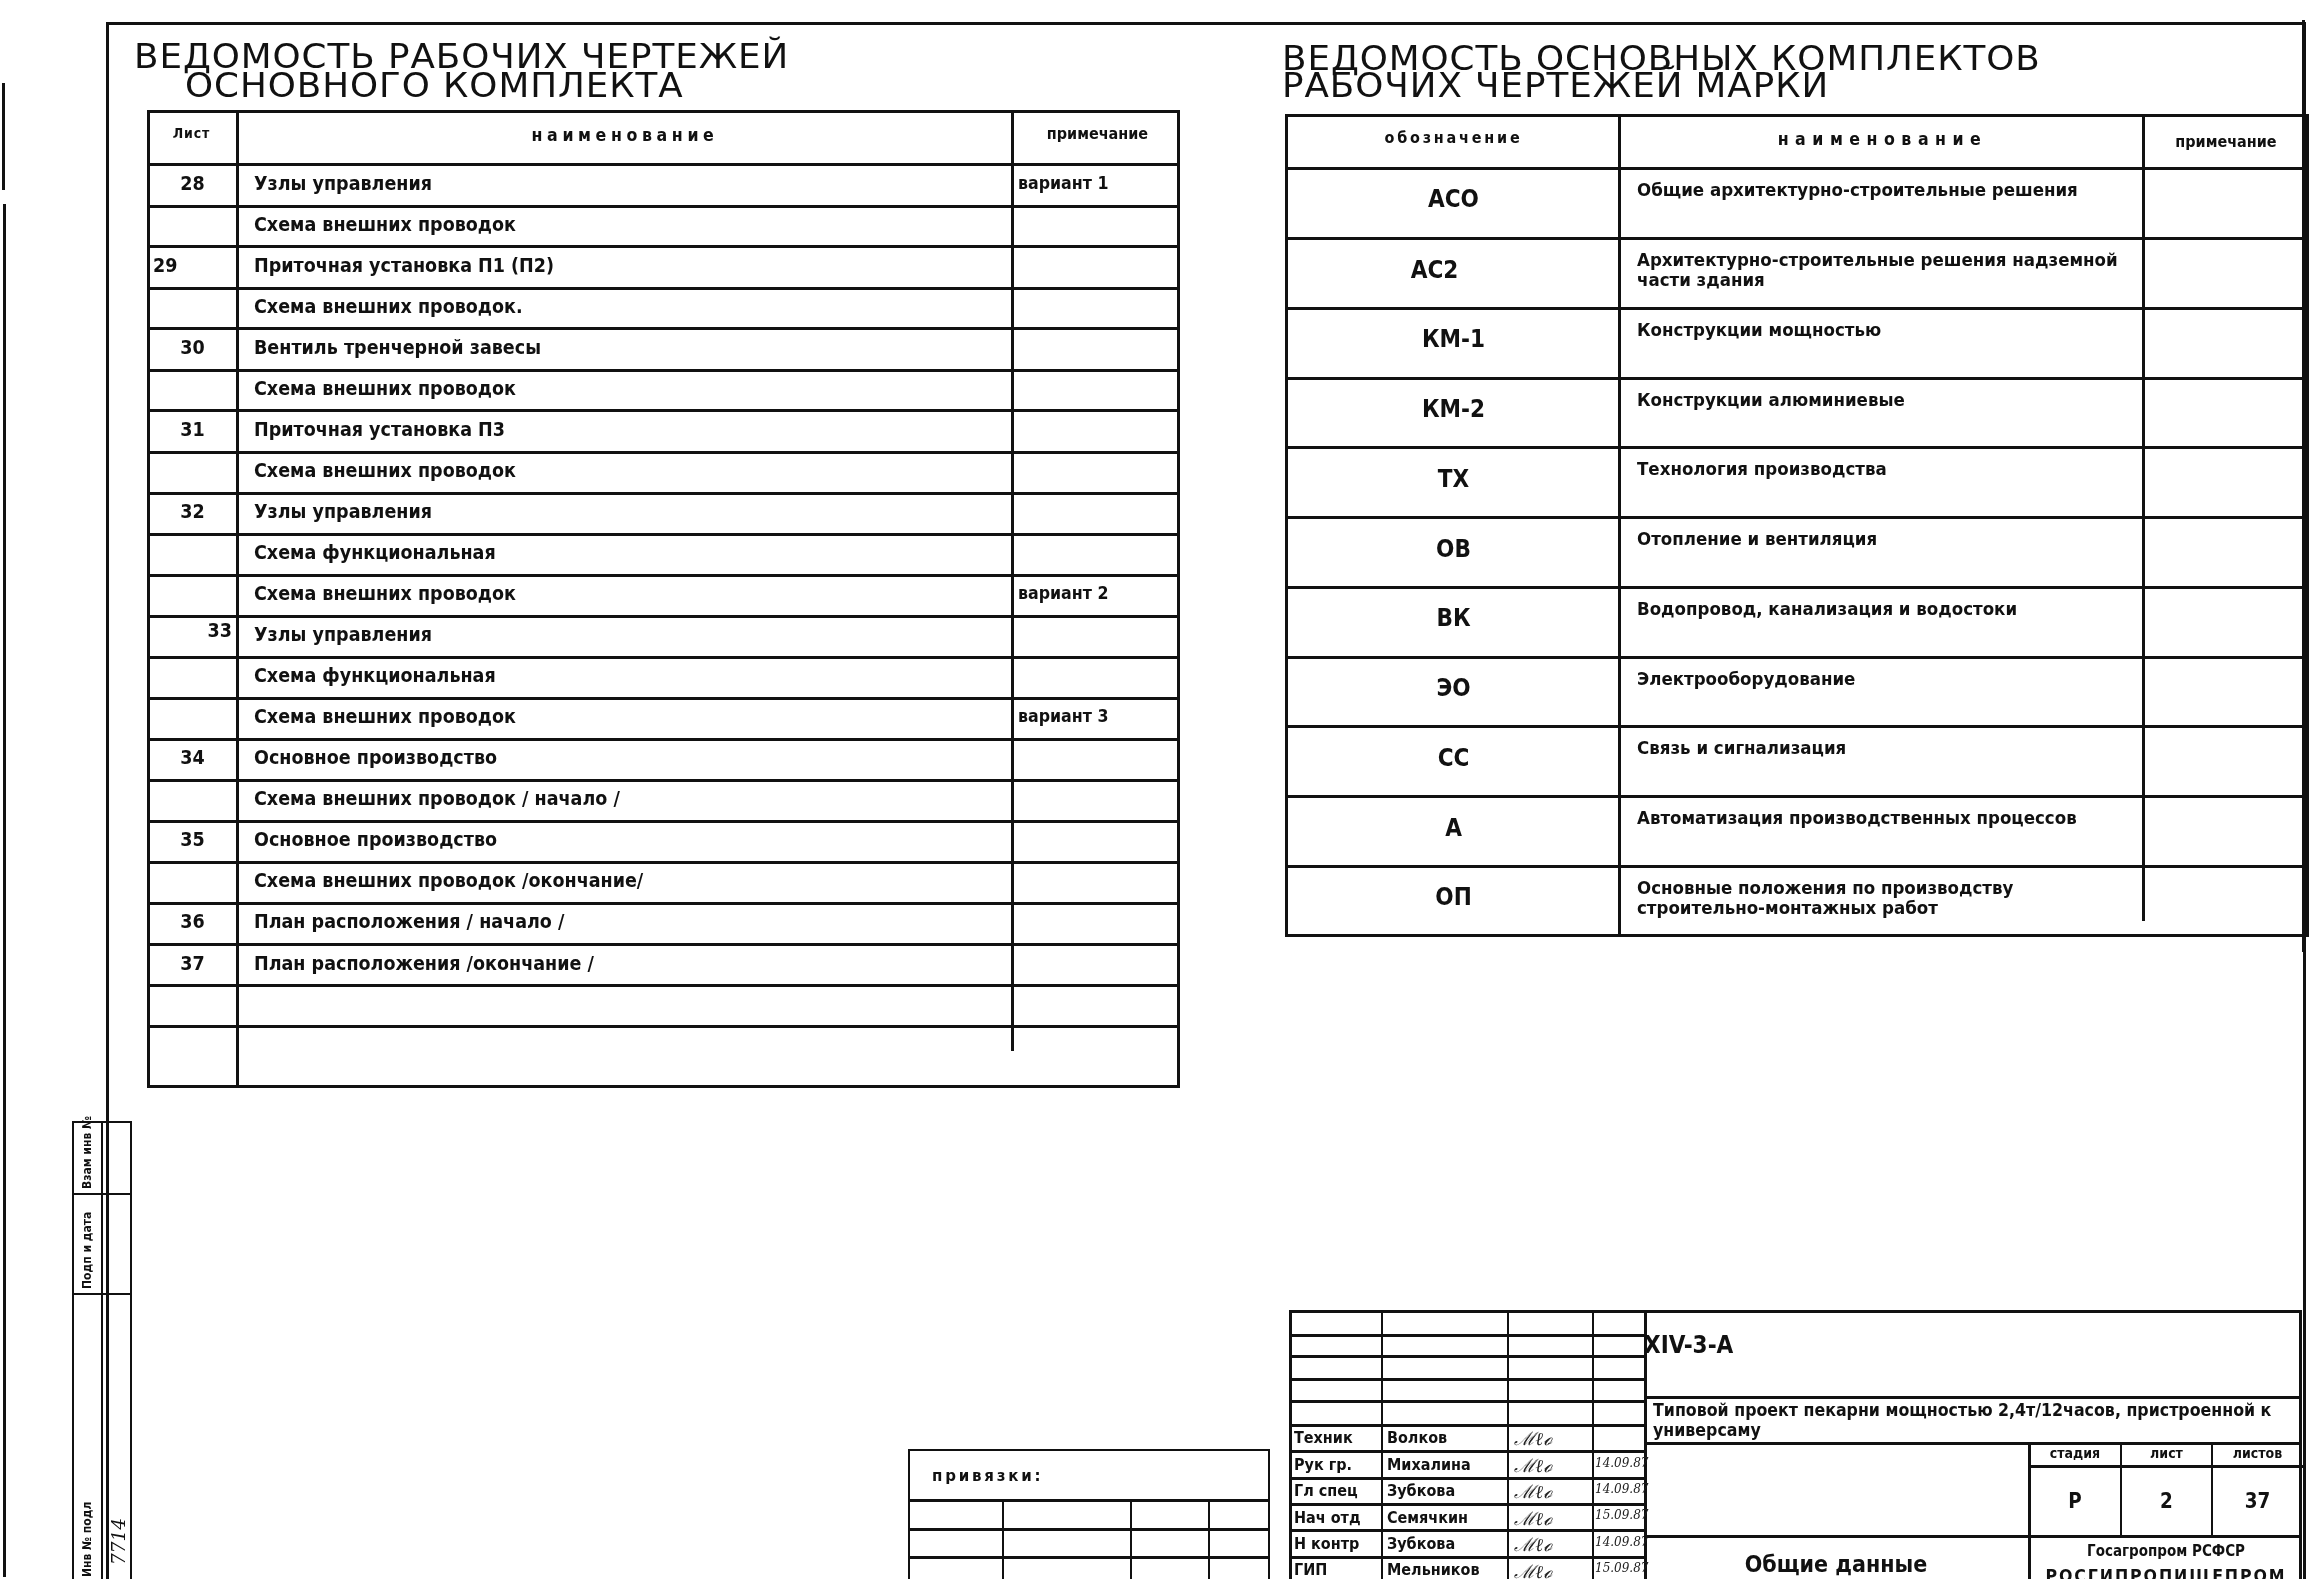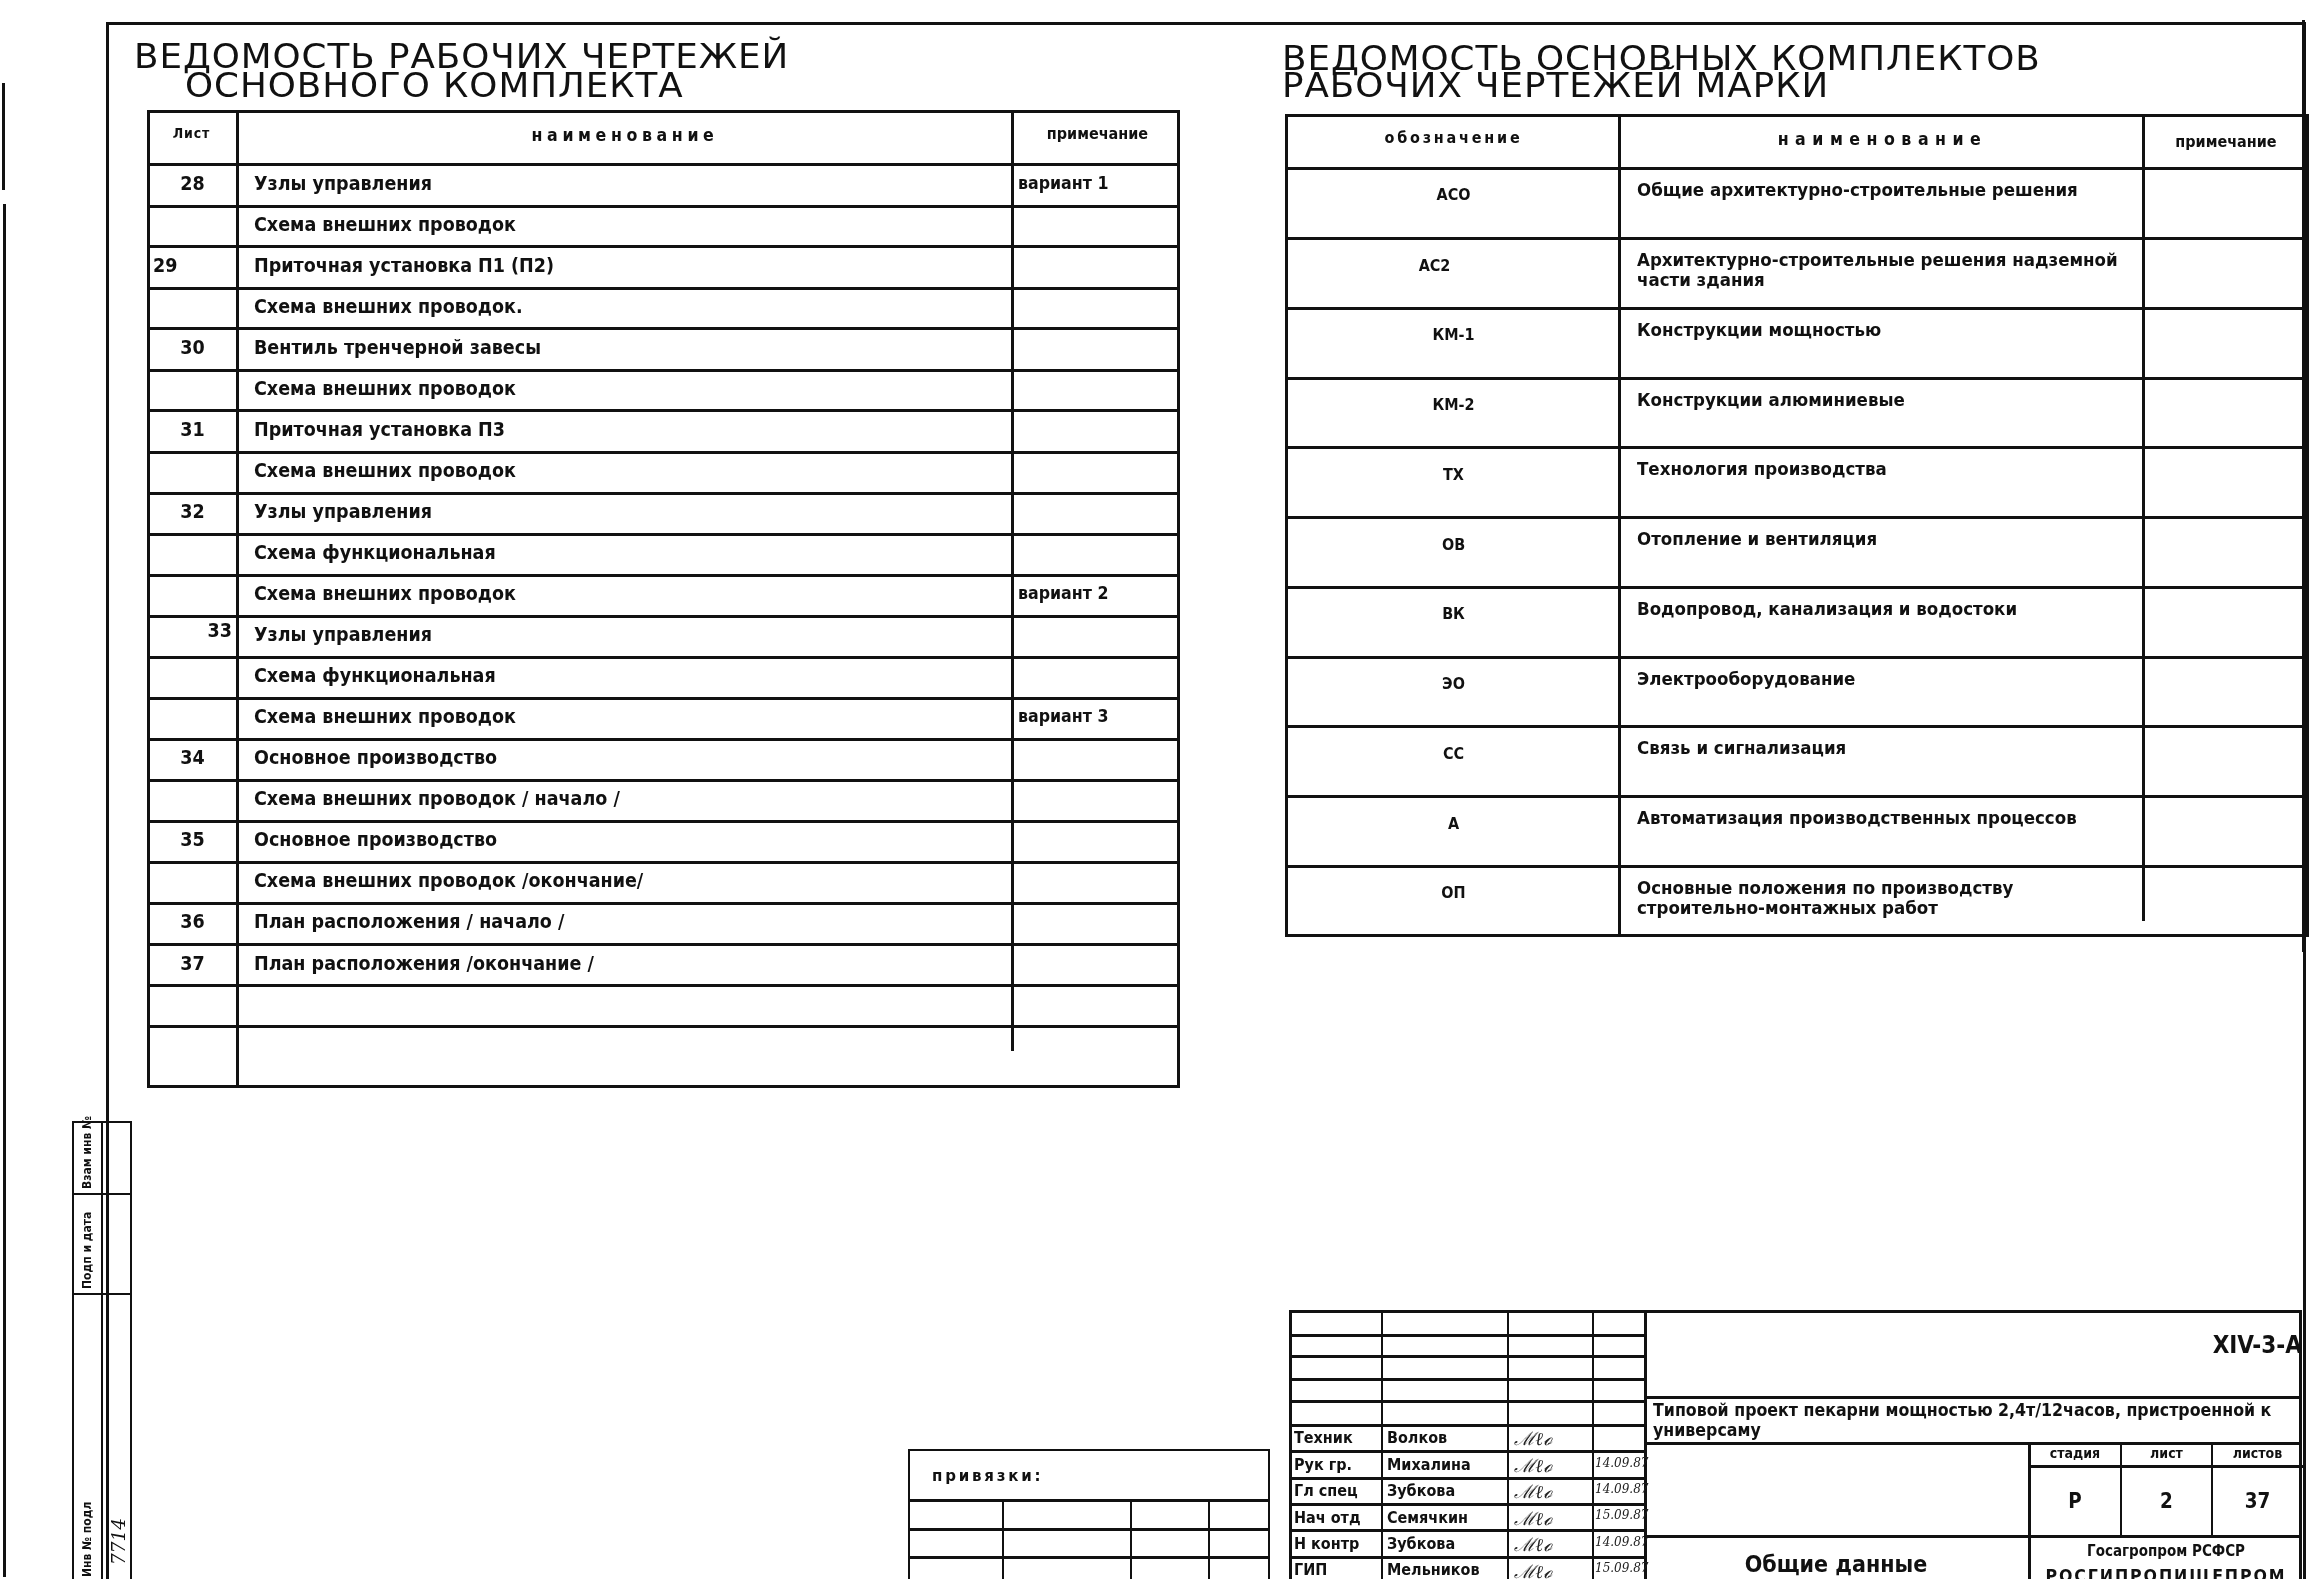--- a/index.html
+++ b/index.html
@@ -5,21 +5,21 @@
   html, body { margin:0; padding:0; background:#ffffff; }
   body { width:2360px; height:1579px; position:relative; overflow:hidden;
          font-family:"DejaVu Sans Condensed","DejaVu Sans",sans-serif; color:#111; }
   .frame { position:absolute; border:3.7px solid #111; box-sizing:border-box; }
   .hline { position:absolute; height:3.2px; background:#111; }
   .vline { position:absolute; width:3.2px; background:#111; }
   .title { position:absolute; font-family:"DejaVu Sans","Liberation Sans",sans-serif;
            font-size:34px; line-height:31px; letter-spacing:0.9px; font-weight:400; transform:scaleX(1.05); transform-origin:left; }
   .hdr { position:absolute; font-size:17.6px; font-weight:700; letter-spacing:4.6px; text-align:center; }
   .cell { position:absolute; font-size:19.5px; white-space:nowrap; }
-  .code { position:absolute; font-size:16px; font-weight:700; text-align:center; }
+  .code { position:absolute; font-size:24px; font-weight:700; text-align:center; }
   .desc { position:absolute; font-size:18.5px; line-height:20.4px; font-weight:600; }
   .tb { position:absolute; font-size:16.7px; font-weight:600; white-space:nowrap; }
   .sig { position:absolute; font-family:"DejaVu Serif",serif; font-style:italic; font-size:18.5px; color:#222; }
   .rot { position:absolute; transform:rotate(-90deg); transform-origin:left top; font-size:12px; font-weight:700; white-space:nowrap; }
 </style>
 </head>
 <body>
 
 <div class="frame" style="left:106px; top:22px; width:2200px; height:1577px; border-bottom:none;"></div>
 
@@ -250,21 +250,21 @@
   </div>
 
 <div class="hline" style="left:1644px; top:1396px; width:658px; height:3.2px;"></div>
 <div class="hline" style="left:1644px; top:1442px; width:658px; height:3.2px;"></div>
 <div class="hline" style="left:1644px; top:1535px; width:658px; height:3.2px;"></div>
 <div class="vline" style="left:2028px; top:1442px; height:139px;"></div>
 <div class="vline" style="left:2120px; top:1442px; height:93px; width:2.3px;"></div>
 <div class="vline" style="left:2211px; top:1442px; height:93px; width:2.3px;"></div>
 <div class="hline" style="left:2028px; top:1465px; width:275px; height:2.8px;"></div>
 
-<div class="tb" style="left:1644px; top:1331px; width:658px; text-align:right; font-size:24px; font-weight:700;">XIV-3-А</div>
+<div class="tb" style="left:1644px; top:1331px; width:658px; text-align:left; font-size:24px; font-weight:700;">XIV-3-А</div>
 <div class="tb" style="left:1653px; top:1401px; width:640px; white-space:normal; line-height:19.5px; font-size:17.6px;">Типовой проект пекарни мощностью 2,4т/12часов, пристроенной к универсаму</div>
 
 <div class="tb" style="left:2030px; top:1445px; width:90px; text-align:center; font-size:14px;">стадия</div>
 <div class="tb" style="left:2122px; top:1445px; width:89px; text-align:center; font-size:14px;">лист</div>
 <div class="tb" style="left:2213px; top:1445px; width:89px; text-align:center; font-size:14px;">листов</div>
 <div class="tb" style="left:2030px; top:1489px; width:90px; text-align:center; font-size:20.4px; font-weight:700;">Р</div>
 <div class="tb" style="left:2122px; top:1489px; width:89px; text-align:center; font-size:20.4px; font-weight:700;">2</div>
 <div class="tb" style="left:2213px; top:1489px; width:89px; text-align:center; font-size:20.4px; font-weight:700;">37</div>
 
 <div class="tb" style="left:1644px; top:1551px; width:384px; text-align:center; font-size:23px; font-weight:700;">Общие данные</div>

